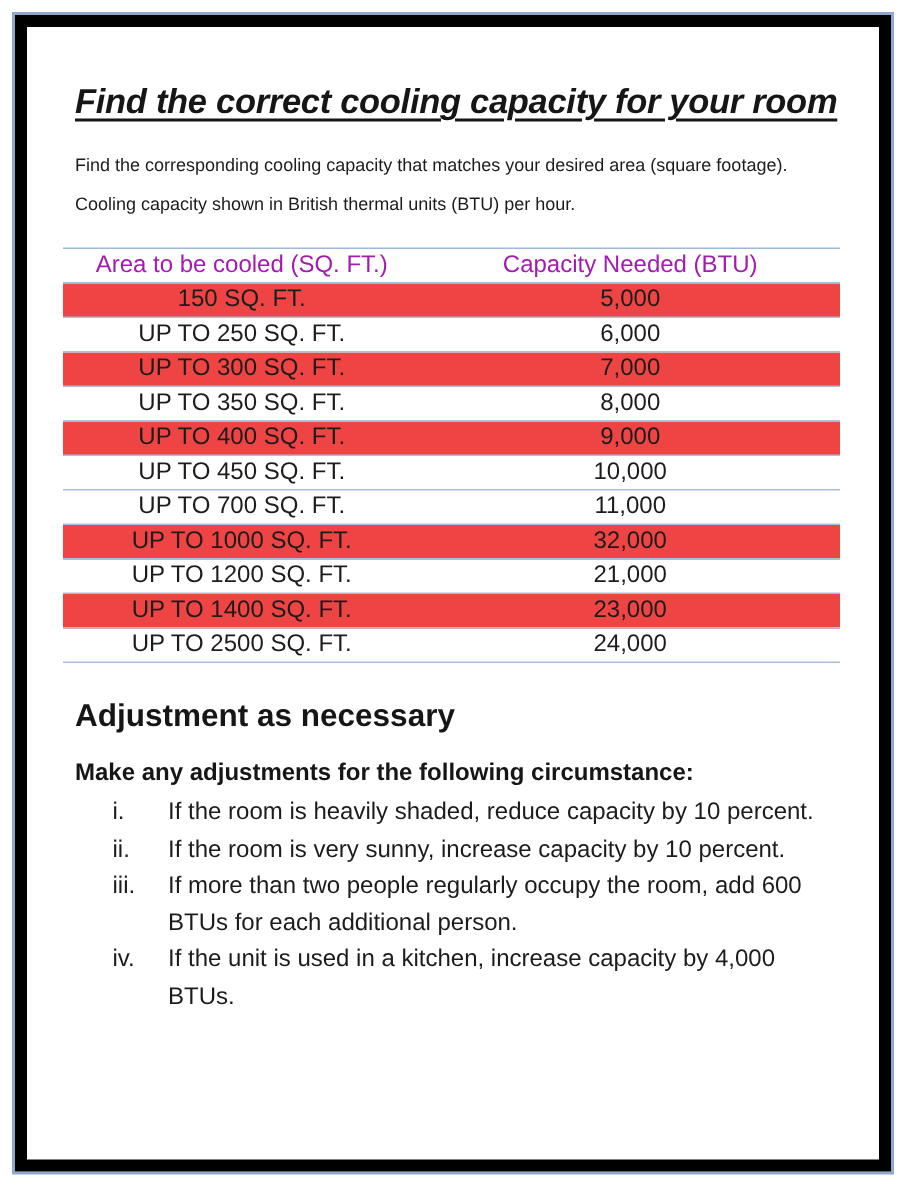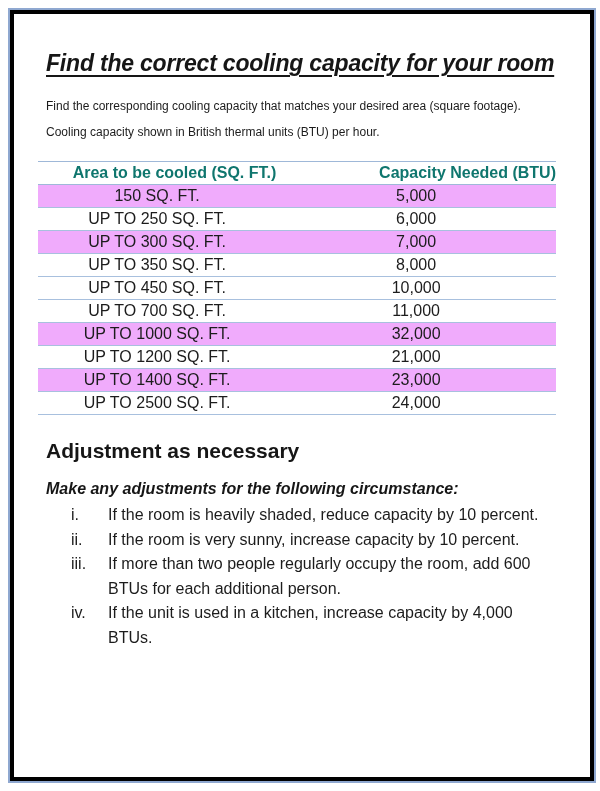--- a/index.html
+++ b/index.html
@@ -15,21 +15,21 @@
     background: #ffffff;
     overflow: hidden;
   }
   .frame {
     position: absolute;
     left: 10px;
     top: 10px;
     width: 584px;
     height: 771px;
     box-sizing: border-box;
-    border: 4px solid #000000;
+    border: 8px solid #000000;
     box-shadow: 0 0 0 2px #8fa8d0;
     background: #ffffff;
   }
   .content {
     position: absolute;
     left: 0;
     top: 0;
     width: 100%;
     height: 100%;
     box-sizing: border-box;
@@ -58,49 +58,48 @@
   table.capacity {
     margin: 16px 0 0 -8px;
     width: 518px;
     border-collapse: collapse;
     table-layout: fixed;
     font-size: 16px;
   }
   table.capacity col.c1 { width: 46%; }
   table.capacity col.c2 { width: 54%; }
   table.capacity th {
-    font-weight: bold;
-    text-align: right;
+    font-weight: normal;
+    text-align: center;
     height: 22px;
     border-top: 1px solid #9fb8d8;
     border-bottom: 1px solid #9fb8d8;
     background: #ffffff;
     padding: 0;
-    color: #0f766e;
+    color: #a21caf;
   }
   table.capacity td {
     text-align: center;
     height: 22px;
     padding: 0;
     border-bottom: 1px solid #a8c0de;
     color: #1c1c1c;
   }
-  table.capacity tr.striped td { background: #f0abfc; }
+  table.capacity tr.striped td { background: #ef4444; }
   .adj-heading {
     margin-top: 24px;
     font-size: 21px;
     font-weight: bold;
     color: #161616;
   }
   .adj-intro {
     margin-top: 17px;
     font-size: 16px;
     font-weight: bold;
     color: #161616;
-    font-style: italic;
   }
   .adj-list {
     margin-top: 5px;
     padding-left: 25px;
   }
   .adj-item {
     display: flex;
     font-size: 16px;
     line-height: 24.5px;
   }
@@ -144,20 +143,24 @@
               <td>6,000</td>
             </tr>
             <tr class="striped">
               <td>UP TO 300 SQ. FT.</td>
               <td>7,000</td>
             </tr>
             <tr>
               <td>UP TO 350 SQ. FT.</td>
               <td>8,000</td>
             </tr>
+            <tr class="striped">
+              <td>UP TO 400 SQ. FT.</td>
+              <td>9,000</td>
+            </tr>
             <tr>
               <td>UP TO 450 SQ. FT.</td>
               <td>10,000</td>
             </tr>
             <tr>
               <td>UP TO 700 SQ. FT.</td>
               <td>11,000</td>
             </tr>
             <tr class="striped">
               <td>UP TO 1000 SQ. FT.</td>

